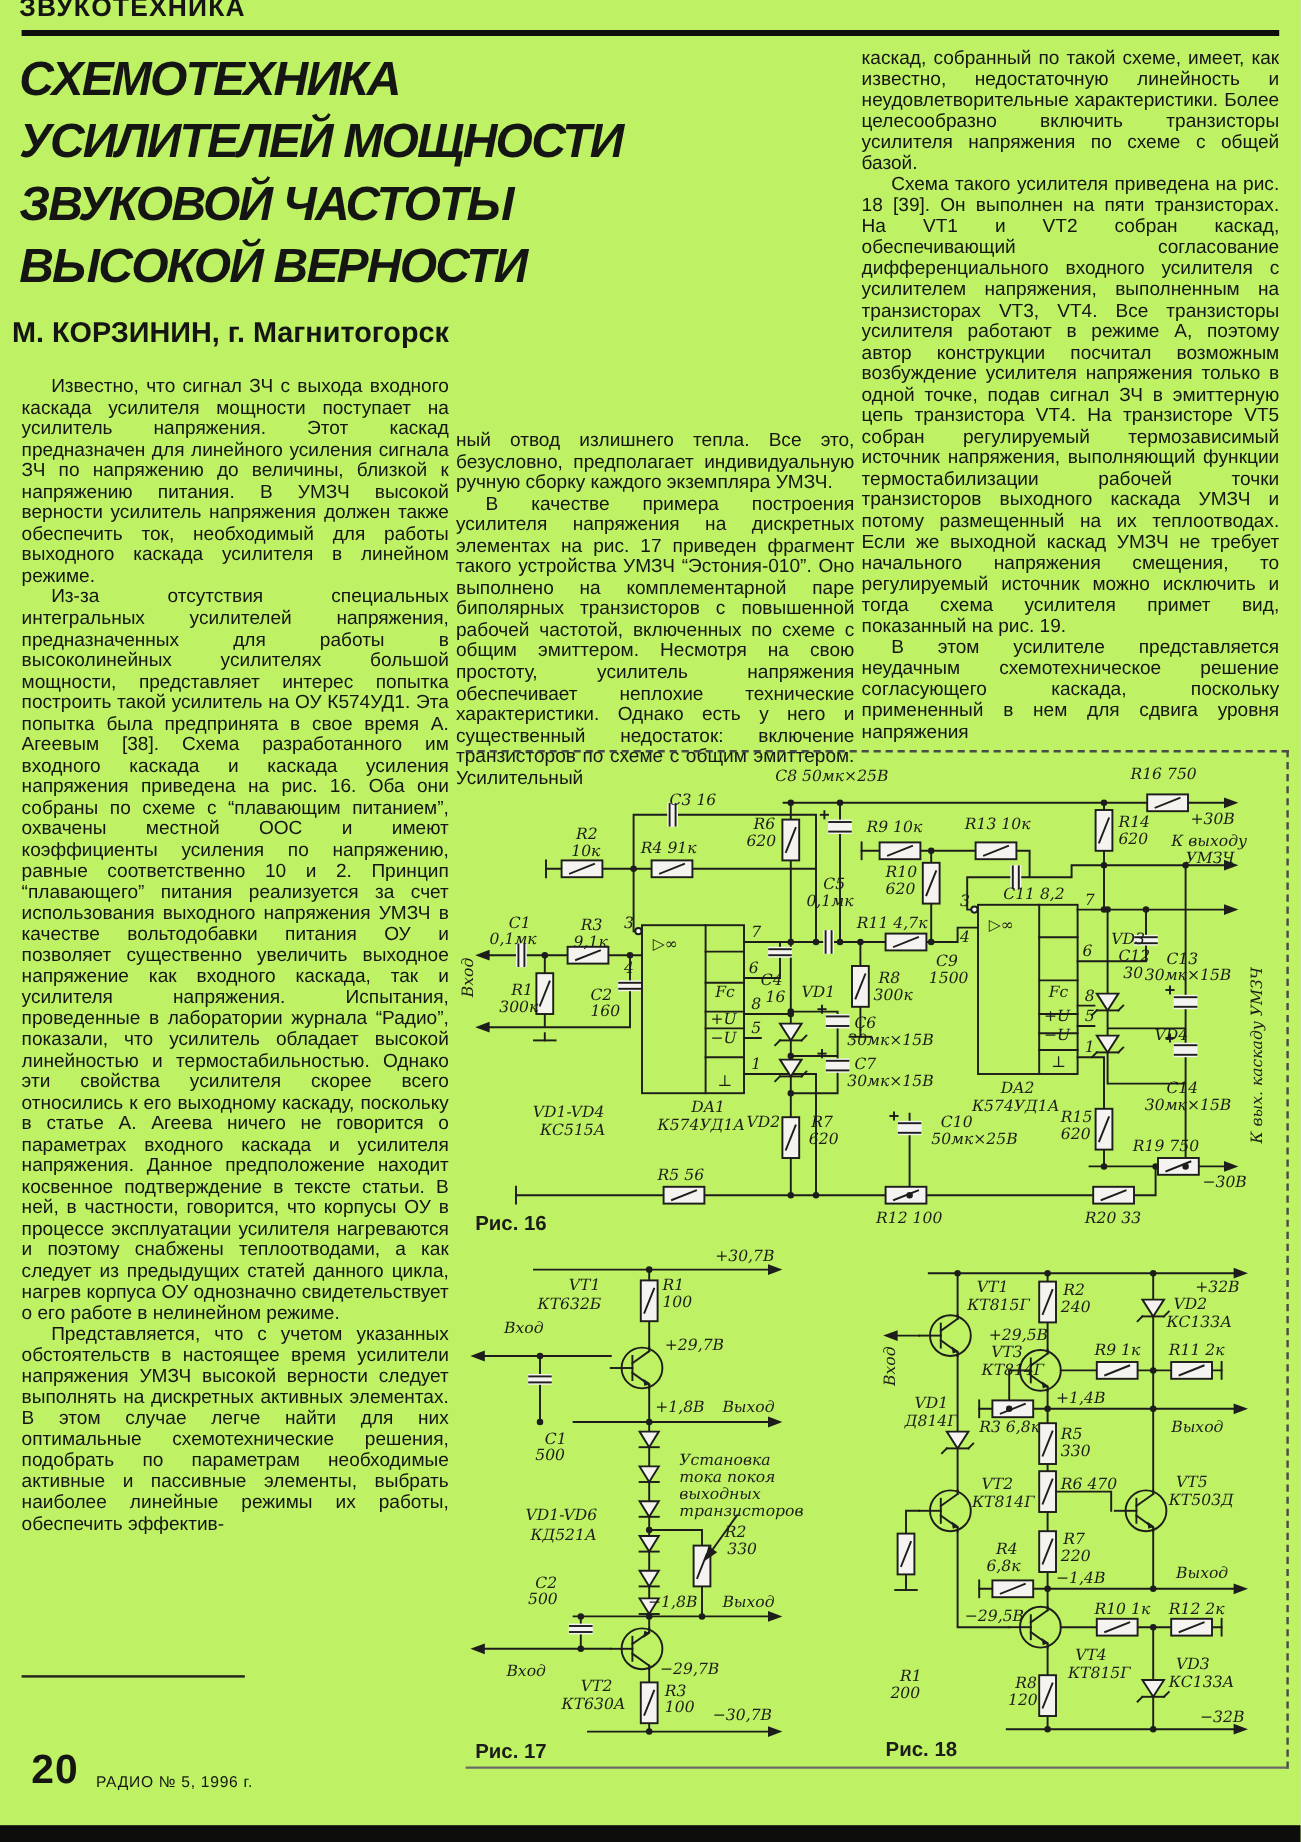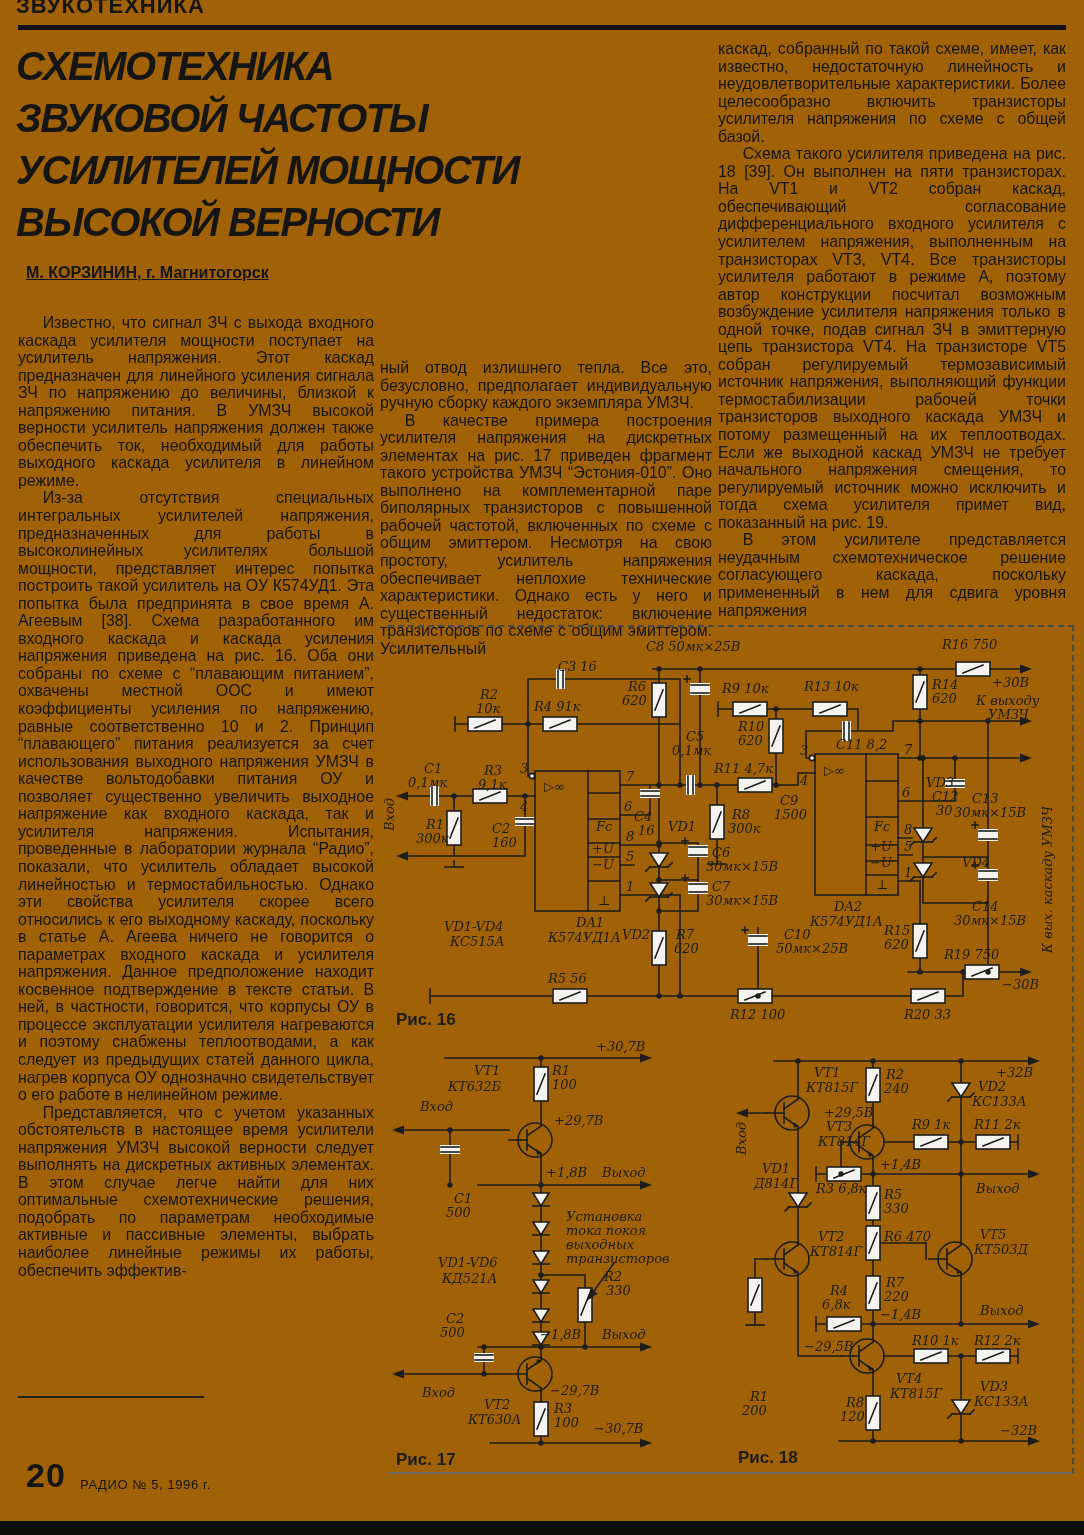--- a/index.html
+++ b/index.html
@@ -1,23 +1,23 @@
 <!DOCTYPE html>
 <html><head>
 <meta charset="utf-8">
 <style>
   html,body{margin:0;padding:0;background:#d9d8d4;}
-  #page{position:relative;width:1084px;height:1535px;background:#a16207;overflow:hidden;
+  #page{position:relative;width:1084px;height:1535px;background:#bef264;overflow:hidden;
         font-family:"Liberation Sans",sans-serif;color:#151513;}
   .abs{position:absolute;}
   #section-label{left:16px;top:-7px;font-size:22px;font-weight:700;letter-spacing:1px;}
   #head-rule{left:18px;top:25px;width:1048px;height:5px;background:#0e0e0c;}
   #title{left:16px;top:40px;width:720px;font-weight:700;font-style:italic;
          font-size:40px;line-height:52px;letter-spacing:-1.5px;white-space:nowrap;}
-  #author{left:26px;top:264px;font-size:16px;font-weight:700;text-decoration:underline;}
+  #author{left:10px;top:264px;font-size:24px;font-weight:700;}
   .col{text-align:justify;overflow:hidden;}
   .col p{margin:0;text-indent:1.55em;font-size:15.9px;line-height:17.55px;}
   .col p.noind{text-indent:0;}
   #col-left{left:18px;top:314px;width:356px;height:1052px;}
   #col-mid{left:380px;top:314px;width:332px;height:310px;margin-top:45px;}
   #col-right{left:718px;top:40px;width:348px;height:586px;}
   #figs{left:388px;top:625px;width:684px;height:845px;
         border-top:2px dashed #4a4a46;border-right:2px dashed #4a4a46;border-bottom:2px solid #6a6a66;}
   #figs svg{position:absolute;overflow:visible;}
   #svg16{left:0;top:6px;}
@@ -36,22 +36,22 @@
 </head>
 <body>
 
 <div id="page">
 
   <div class="abs" id="section-label">ЗВУКОТЕХНИКА</div>
   <div class="abs" id="head-rule"></div>
 
   <div class="abs" id="title">
     <div>СХЕМОТЕХНИКА</div>
+    <div>УСИЛИТЕЛЕЙ МОЩНОСТИ</div>
     <div>ЗВУКОВОЙ ЧАСТОТЫ</div>
-    <div>УСИЛИТЕЛЕЙ МОЩНОСТИ</div>
     <div>ВЫСОКОЙ ВЕРНОСТИ</div>
   </div>
 
   <div class="abs" id="author">М. КОРЗИНИН, г. Магнитогорск</div>
 
   <div class="abs col" id="col-left">
     <p>Известно, что сигнал ЗЧ с выхода входного каскада усилителя мощности поступает на усилитель напряжения. Этот каскад предназначен для линейного усиления сигнала ЗЧ по напряжению до величины, близкой к напряжению питания. В УМЗЧ высокой верности усилитель напряжения должен также обеспечить ток, необходимый для работы выходного каскада усилителя в линейном режиме.</p>
     <p>Из-за отсутствия специальных интегральных усилителей напряжения, предназначенных для работы в высоколинейных усилителях большой мощности, представляет интерес попытка построить такой усилитель на ОУ К574УД1. Эта попытка была предпринята в свое время А. Агеевым [38]. Схема разработанного им входного каскада и каскада усиления напряжения приведена на рис. 16. Оба они собраны по схеме с “плавающим питанием”, охвачены местной ООС и имеют коэффициенты усиления по напряжению, равные соответственно 10 и 2. Принцип “плавающего” питания реализуется за счет использования выходного напряжения УМЗЧ в качестве вольтодобавки питания ОУ и позволяет существенно увеличить выходное напряжение как входного каскада, так и усилителя напряжения. Испытания, проведенные в лаборатории журнала “Радио”, показали, что усилитель обладает высокой линейностью и термостабильностью. Однако эти свойства усилителя скорее всего относились к его выходному каскаду, поскольку в статье А. Агеева ничего не говорится о параметрах входного каскада и усилителя напряжения. Данное предположение находит косвенное подтверждение в тексте статьи. В ней, в частности, говорится, что корпусы ОУ в процессе эксплуатации усилителя нагреваются и поэтому снабжены теплоотводами, а как следует из предыдущих статей данного цикла, нагрев корпуса ОУ однозначно свидетельствует о его работе в нелинейном режиме.</p>
     <p>Представляется, что с учетом указанных обстоятельств в настоящее время усилители напряжения УМЗЧ высокой верности следует выполнять на дискретных активных элементах. В этом случае легче найти для них оптимальные схемотехнические решения, подобрать по параметрам необходимые активные и пассивные элементы, выбрать наиболее линейные режимы их работы, обеспечить эффектив-</p>
   </div>

